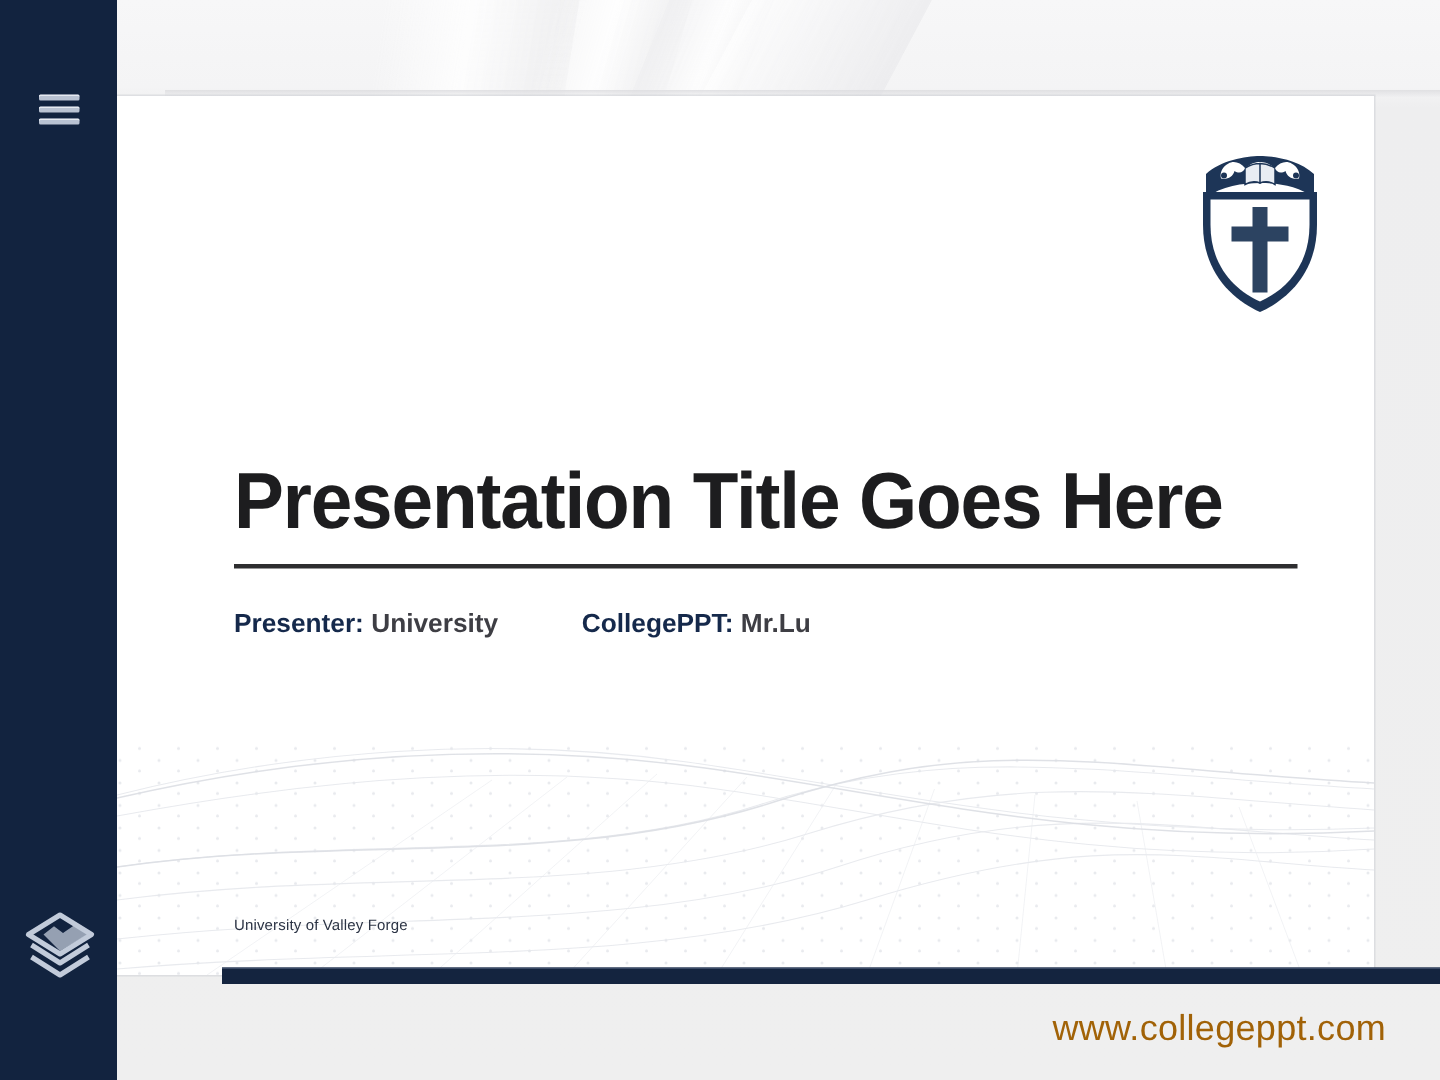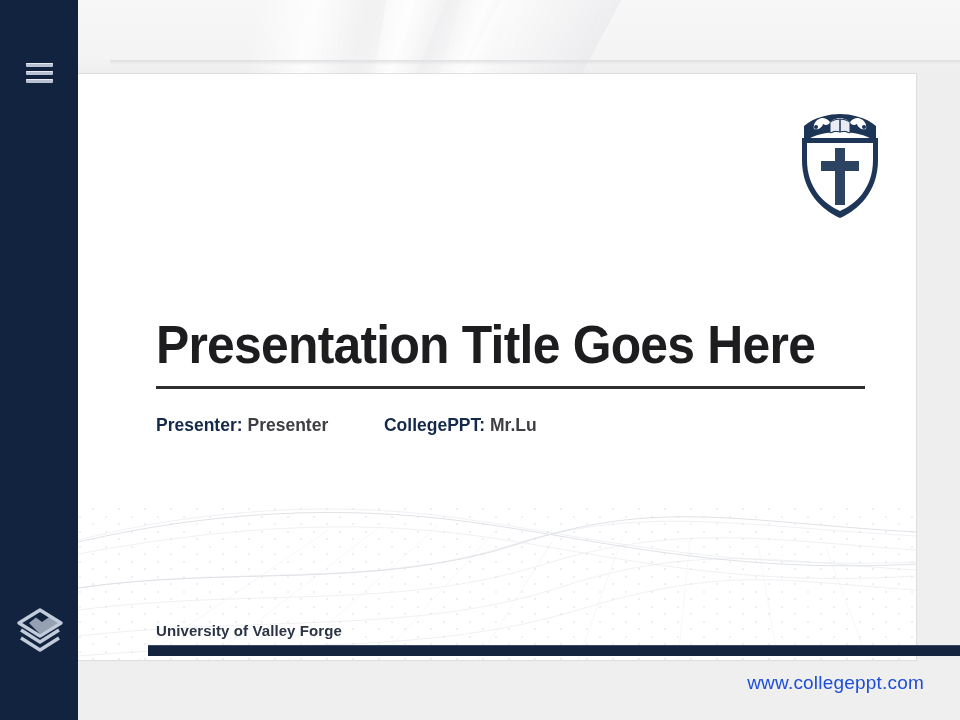--- a/index.html
+++ b/index.html
@@ -71,21 +71,21 @@
   .rail-logo {
     position: absolute;
     left: 14px; top: 604px;
     width: 52px; height: 52px;
     cursor: pointer;
   }
 
   
   .slide {
     position: absolute;
-    left: 78px; top: 74px;
+    left: 78px; top: 64px;
     width: 838px; height: 586px;
     background: #ffffff;
     overflow: hidden;
     z-index: 4;
     box-shadow: 0 0 0 1px rgba(205,208,214,.55);
   }
 
   
   .mesh {
     position: absolute;
@@ -131,42 +131,41 @@
     color: #3b3b40;
     white-space: nowrap;
   }
   .meta .lbl { color: #15294b; margin-top: 24px; }
   .meta .val { color: #3e3e44; }
   .meta .gap { display: inline-block; width: 46px; }
 
   .slide-footer {
     position: absolute;
     left: 78px; top: 548px;
-    font-size: 15px;
+    font-size: 10px;
     color: #2b3344;
     letter-spacing: .1px;
-    font-weight: bold;
   }
 
   
   .slide-bottom-bar {
     position: absolute;
     left: 148px; top: 645px;
     width: 812px; height: 10px;
     background: #14243f;
     z-index: 5;
     border-top: 1px solid #3a4a66;
   }
 
   
   .watermark {
     position: absolute;
     right: 36px; top: 672px;
-    font-size: 19px;
-    color: #1d4ed8;
+    font-size: 24px;
+    color: #a16207;
     letter-spacing: .2px;
     z-index: 7;
   }
 </style>
 </head>
 <body>
 
 <div id="stage">
 
   <div class="page-bg">
@@ -243,21 +242,21 @@
       <circle cx="24" cy="17" r="2" fill="#1d3557"></circle>
       <rect x="43" y="38" width="10" height="57" fill="#2c4361"></rect>
       <rect x="29" y="51" width="38" height="10" fill="#2c4361"></rect>
     </svg>
 
     <div class="title">Presentation Title Goes Here</div>
     <div class="title-rule"></div>
 
     <div class="meta">
       <span class="lbl">Presenter:</span>
-      <span class="val">Presenter</span>
+      <span class="val">University</span>
       <span class="gap"></span>
       <span class="lbl">CollegePPT:</span>
       <span class="val">Mr.Lu</span>
     </div>
 
     <div class="slide-footer">University of Valley Forge</div>
   </div>
 
   <div class="slide-bottom-bar"></div>
 

